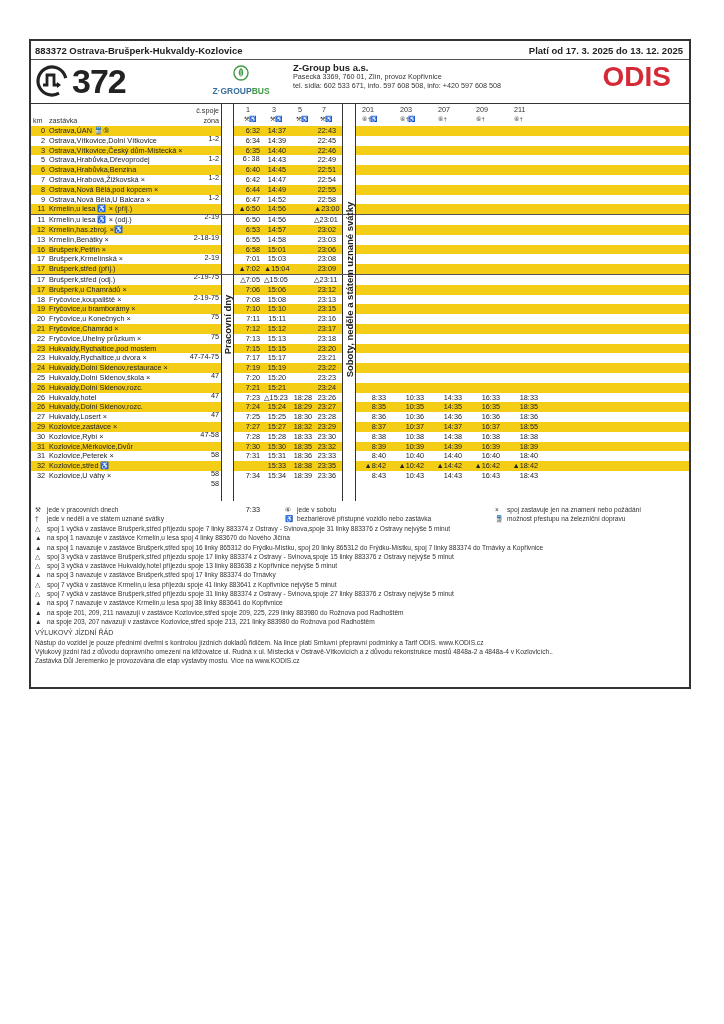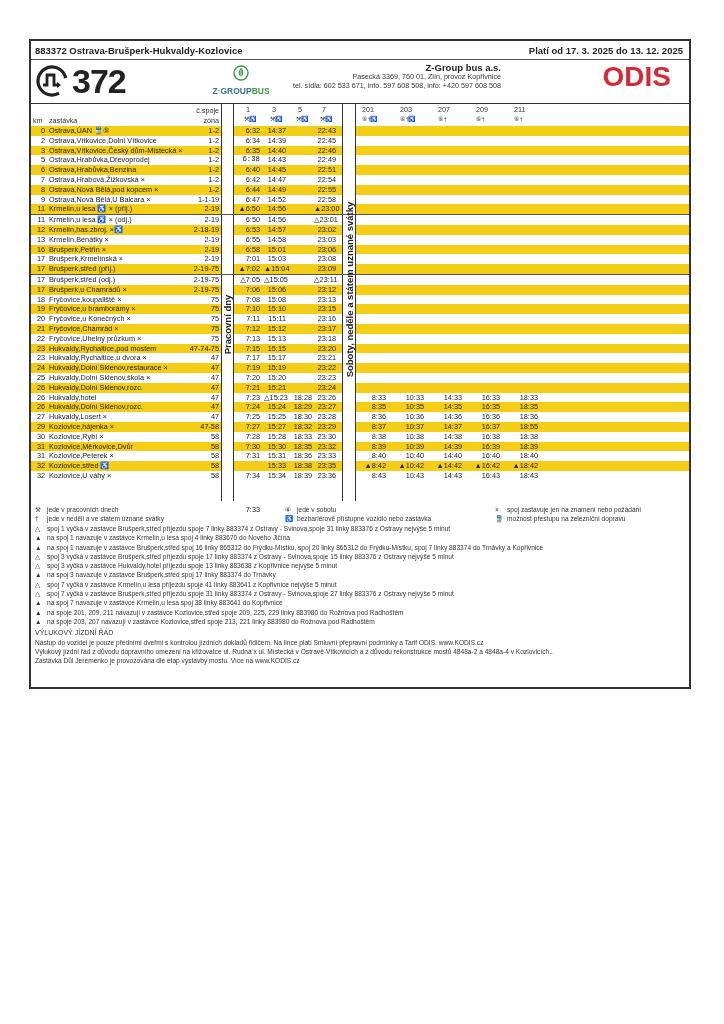--- a/index.html
+++ b/index.html
@@ -6,38 +6,38 @@
   body{width:724px;height:1024px;position:relative;font-family:"Liberation Sans",sans-serif;color:#222;overflow:hidden;}
   .sheet{position:absolute;left:29px;top:39px;width:662px;height:650px;border:2px solid #333;box-sizing:border-box;background:#fff;}
   .topbar{position:absolute;left:0;top:0;width:100%;height:18px;border-bottom:1px solid #555;font-size:9.5px;font-weight:bold;}
   .topbar .l{position:absolute;left:4px;top:4px;}
   .topbar .r{position:absolute;right:6px;top:4px;}
   .logo372{position:absolute;left:4px;top:22px;height:36px;display:flex;align-items:center;}
   .logo372 .num{font-size:34px;font-weight:bold;letter-spacing:-1px;color:#222;margin-left:3px;line-height:1;}
   .zg{position:absolute;left:170px;top:24px;width:80px;text-align:center;}
   .zg .brand{font-size:8.5px;font-weight:bold;color:#3a6f9a;margin-top:1px;}
   .zg .brand b{color:#3f9a45;}
-  .company{position:absolute;left:262px;top:22px;font-size:7.2px;line-height:9px;color:#333;text-align:right;}
+  .company{position:absolute;left:262px;top:22px;font-size:7.2px;line-height:9px;color:#333;}
   .company .nm{font-size:9.5px;font-weight:bold;color:#222;}
   .odis{position:absolute;right:18px;top:22px;font-size:28px;font-weight:bold;color:#d42a37;letter-spacing:0;line-height:1;}
   .tt{position:absolute;left:0;top:62px;width:658px;height:397px;border-top:1px solid #333;}
   .col{position:absolute;top:0;height:397px;}
   .c-stops{left:0;width:190px;border-right:1px solid #333;}
   .c-side1{left:190px;width:12px;border-right:1px solid #333;}
   .c-week{left:203px;width:108px;border-right:1px solid #333;}
   .c-side2{left:311px;width:13px;border-right:1px solid #333;}
   .c-wknd{left:325px;width:333px;}
   .hdr{position:absolute;left:0;top:0;width:100%;height:22px;font-size:7.2px;color:#333;}
   .rows{position:absolute;left:0;top:22px;width:100%;}
   .row{height:9.8px;line-height:9.8px;font-size:7.3px;position:relative;white-space:nowrap;}
   .row.y{background:#f3cd16;}
   .row.sep{border-top:1px solid #555;}
   .row .km{position:absolute;left:2px;width:12px;text-align:right;}
   .row .st{position:absolute;left:18px;}
-  .row .zn{position:absolute;right:2px;}
+  .row .zn{position:absolute;right:2px;margin-top:8px;}
   .row .t{position:absolute;text-align:right;}
   .vtext{position:absolute;font-size:9.5px;font-weight:bold;color:#222;white-space:nowrap;transform:rotate(-90deg);transform-origin:center center;}
   .legend{position:absolute;left:4px;top:464px;width:650px;font-size:6.6px;color:#333;line-height:9.3px;}
   .lg3{position:relative;height:19px;}
   .lg3 div{position:absolute;}
   .note{white-space:nowrap;}
   .note .sym{display:inline-block;width:12px;}
   .foot{margin-top:2px;}
   .foot .h{font-size:7px;}
 </style>
@@ -230,21 +230,21 @@
             <span class="st">Hukvaldy,Dolní Sklenov,rozc.</span>
             <span class="zn">47</span>
           </div>
           <div class="row">
             <span class="km">27</span>
             <span class="st">Hukvaldy,Losert ×</span>
             <span class="zn">47</span>
           </div>
           <div class="row y">
             <span class="km">29</span>
-            <span class="st">Kozlovice,hájenka ×</span>
+            <span class="st">Kozlovice,zastávce ×</span>
             <span class="zn">47-58</span>
           </div>
           <div class="row">
             <span class="km">30</span>
             <span class="st">Kozlovice,Rybí ×</span>
             <span class="zn">58</span>
           </div>
           <div class="row y">
             <span class="km">31</span>
             <span class="st">Kozlovice,Měrkovice,Dvůr</span>

